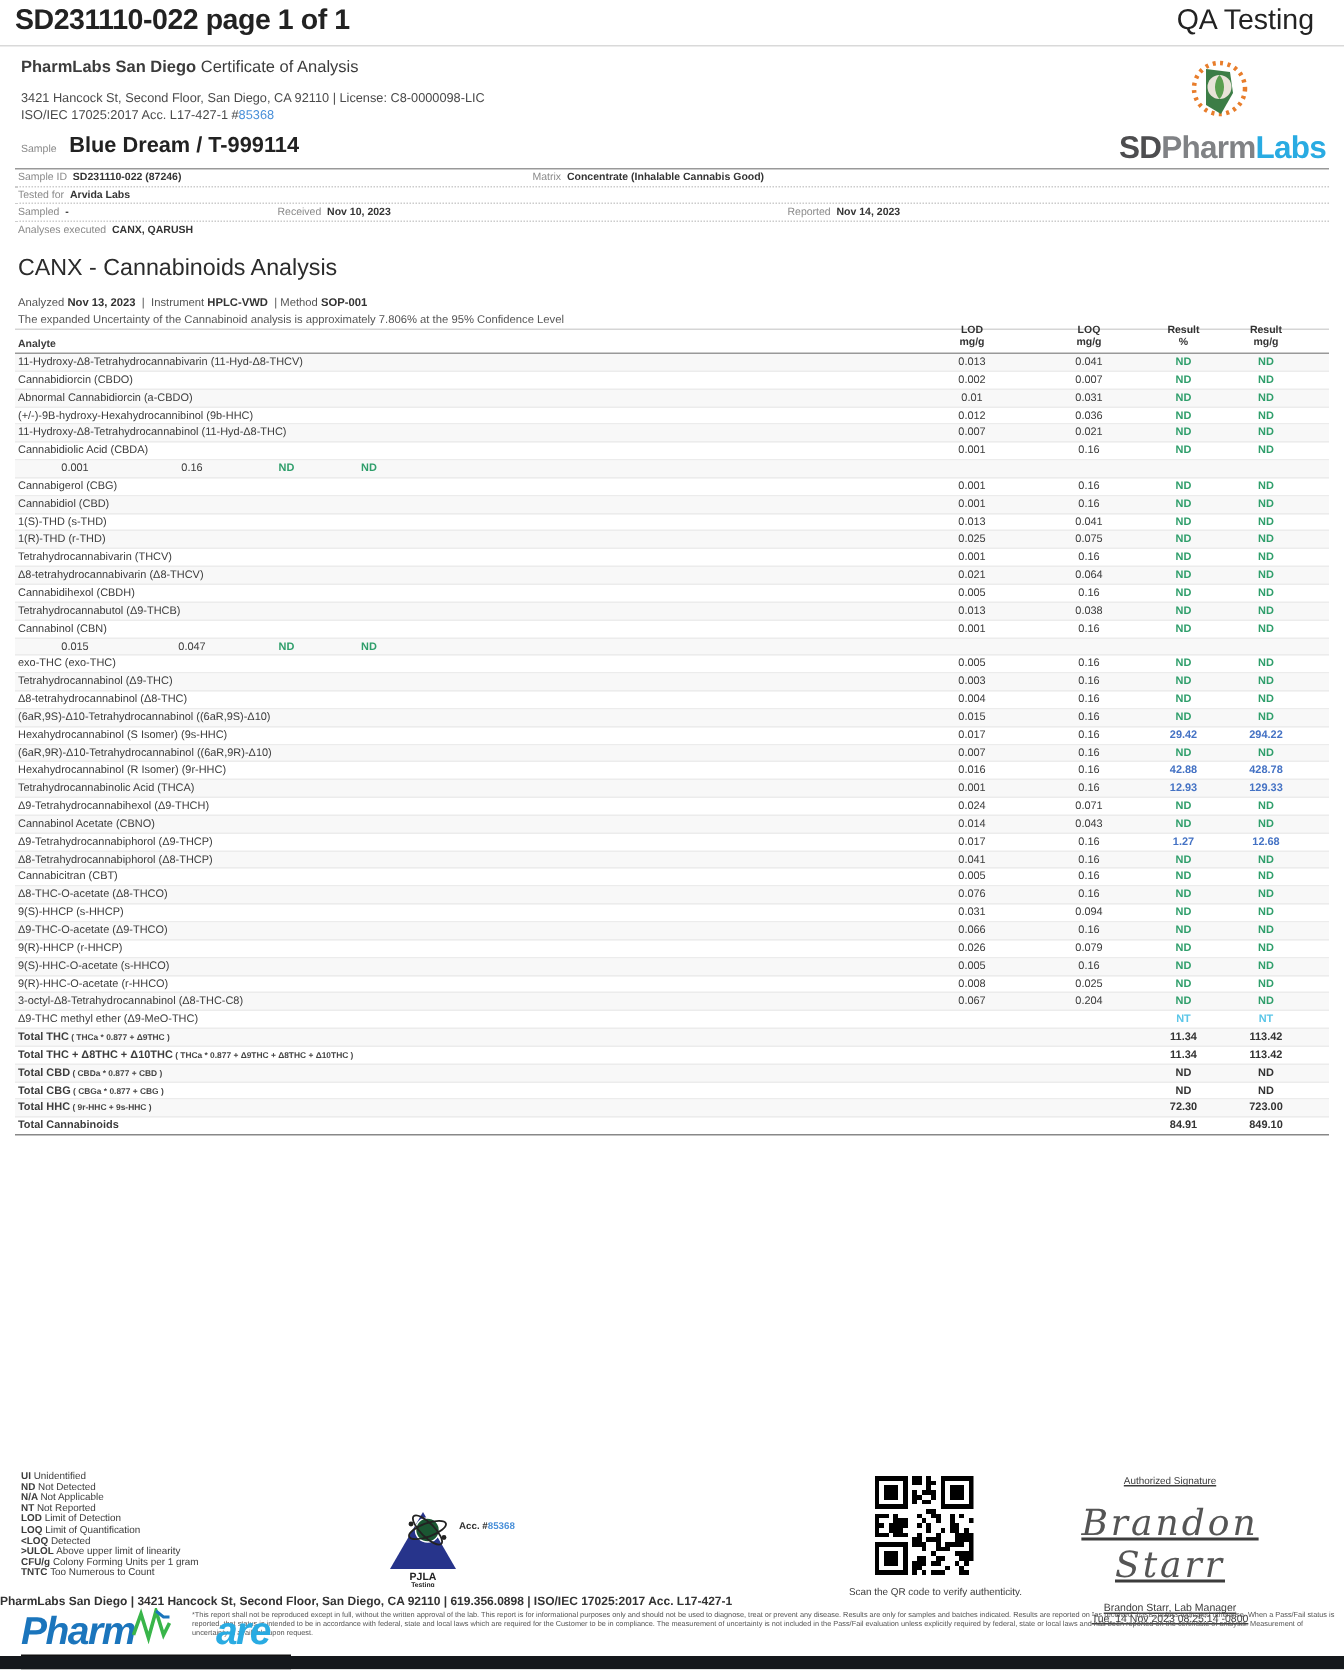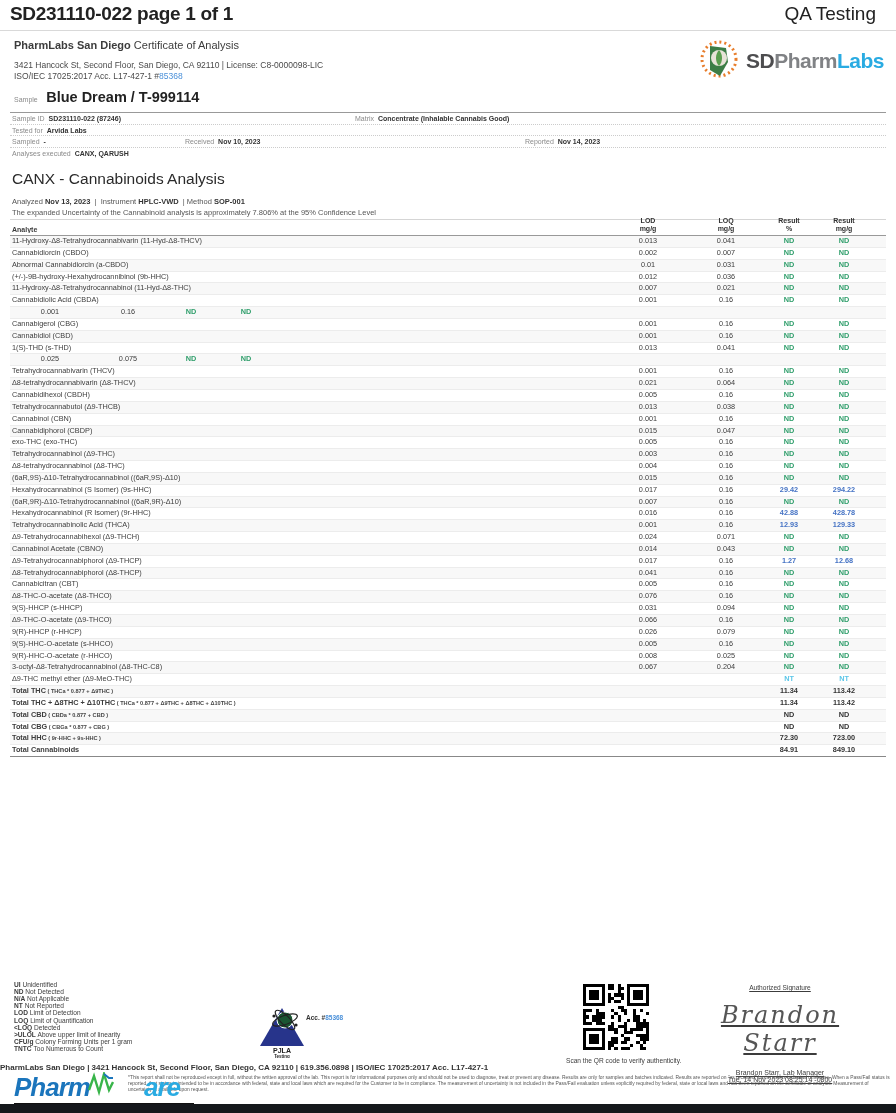--- a/index.html
+++ b/index.html
@@ -16,21 +16,21 @@
   .lab-line { position:absolute; left:14px; top:39px; font-size:11px; color:#3c3c3c; }
   .lab-line b { font-weight:700; }
   .addr1 { position:absolute; left:14px; top:60px; font-size:8.5px; color:#4a4a4a; }
   .addr2 { position:absolute; left:14px; top:71px; font-size:8.5px; color:#4a4a4a; }
   .acc-blue { color:#4a90d9; }
   .sample-line { position:absolute; left:14px; top:88px; }
   .sample-label { font-size:7px; color:#8a8a8a; margin-right:4px; }
   .sample-name { font-size:14.5px; font-weight:700; color:#222; }
 
   
-  .sdlogo { position:absolute; right:12px; top:36px; display:flex; align-items:center; }
+  .sdlogo { position:absolute; right:12px; top:36px; display:flex; align-items:center;flex-direction:column; }
   .sdlogo-text { font-size:21px; font-weight:700; letter-spacing:-0.5px; }
   .sdlogo-text .sd { color:#4d4d4f; }
   .sdlogo-text .ph { color:#808285; font-weight:600; }
   .sdlogo-text .lb { color:#29abe2; }
 
   
   .info-table { position:absolute; left:10px; top:112px; width:876px; border-top:1px solid #999; font-size:7px; }
   .irow { position:relative; height:11.5px; border-bottom:1px dotted #ccc; }
   .irow:last-child { border-bottom:none; }
   .ilabel { color:#8a8a8a; }
@@ -226,20 +226,21 @@
           <div class="c-mgg st-nd">ND</div>
         </div>
         <div class="trow">
           <div class="c-name">1(S)-THD (s-THD)</div>
           <div class="c-lod">0.013</div>
           <div class="c-loq">0.041</div>
           <div class="c-pct st-nd">ND</div>
           <div class="c-mgg st-nd">ND</div>
         </div>
         <div class="trow alt">
+          <div class="c-name">1(R)-THD (r-THD)</div>
           <div class="c-lod">0.025</div>
           <div class="c-loq">0.075</div>
           <div class="c-pct st-nd">ND</div>
           <div class="c-mgg st-nd">ND</div>
         </div>
         <div class="trow">
           <div class="c-name">Tetrahydrocannabivarin (THCV)</div>
           <div class="c-lod">0.001</div>
           <div class="c-loq">0.16</div>
           <div class="c-pct st-nd">ND</div>
@@ -267,21 +268,20 @@
           <div class="c-mgg st-nd">ND</div>
         </div>
         <div class="trow">
           <div class="c-name">Cannabinol (CBN)</div>
           <div class="c-lod">0.001</div>
           <div class="c-loq">0.16</div>
           <div class="c-pct st-nd">ND</div>
           <div class="c-mgg st-nd">ND</div>
         </div>
         <div class="trow alt">
-          <div class="c-name">Cannabidiphorol (CBDP)</div>
           <div class="c-lod">0.015</div>
           <div class="c-loq">0.047</div>
           <div class="c-pct st-nd">ND</div>
           <div class="c-mgg st-nd">ND</div>
         </div>
         <div class="trow">
           <div class="c-name">exo-THC (exo-THC)</div>
           <div class="c-lod">0.005</div>
           <div class="c-loq">0.16</div>
           <div class="c-pct st-nd">ND</div>

